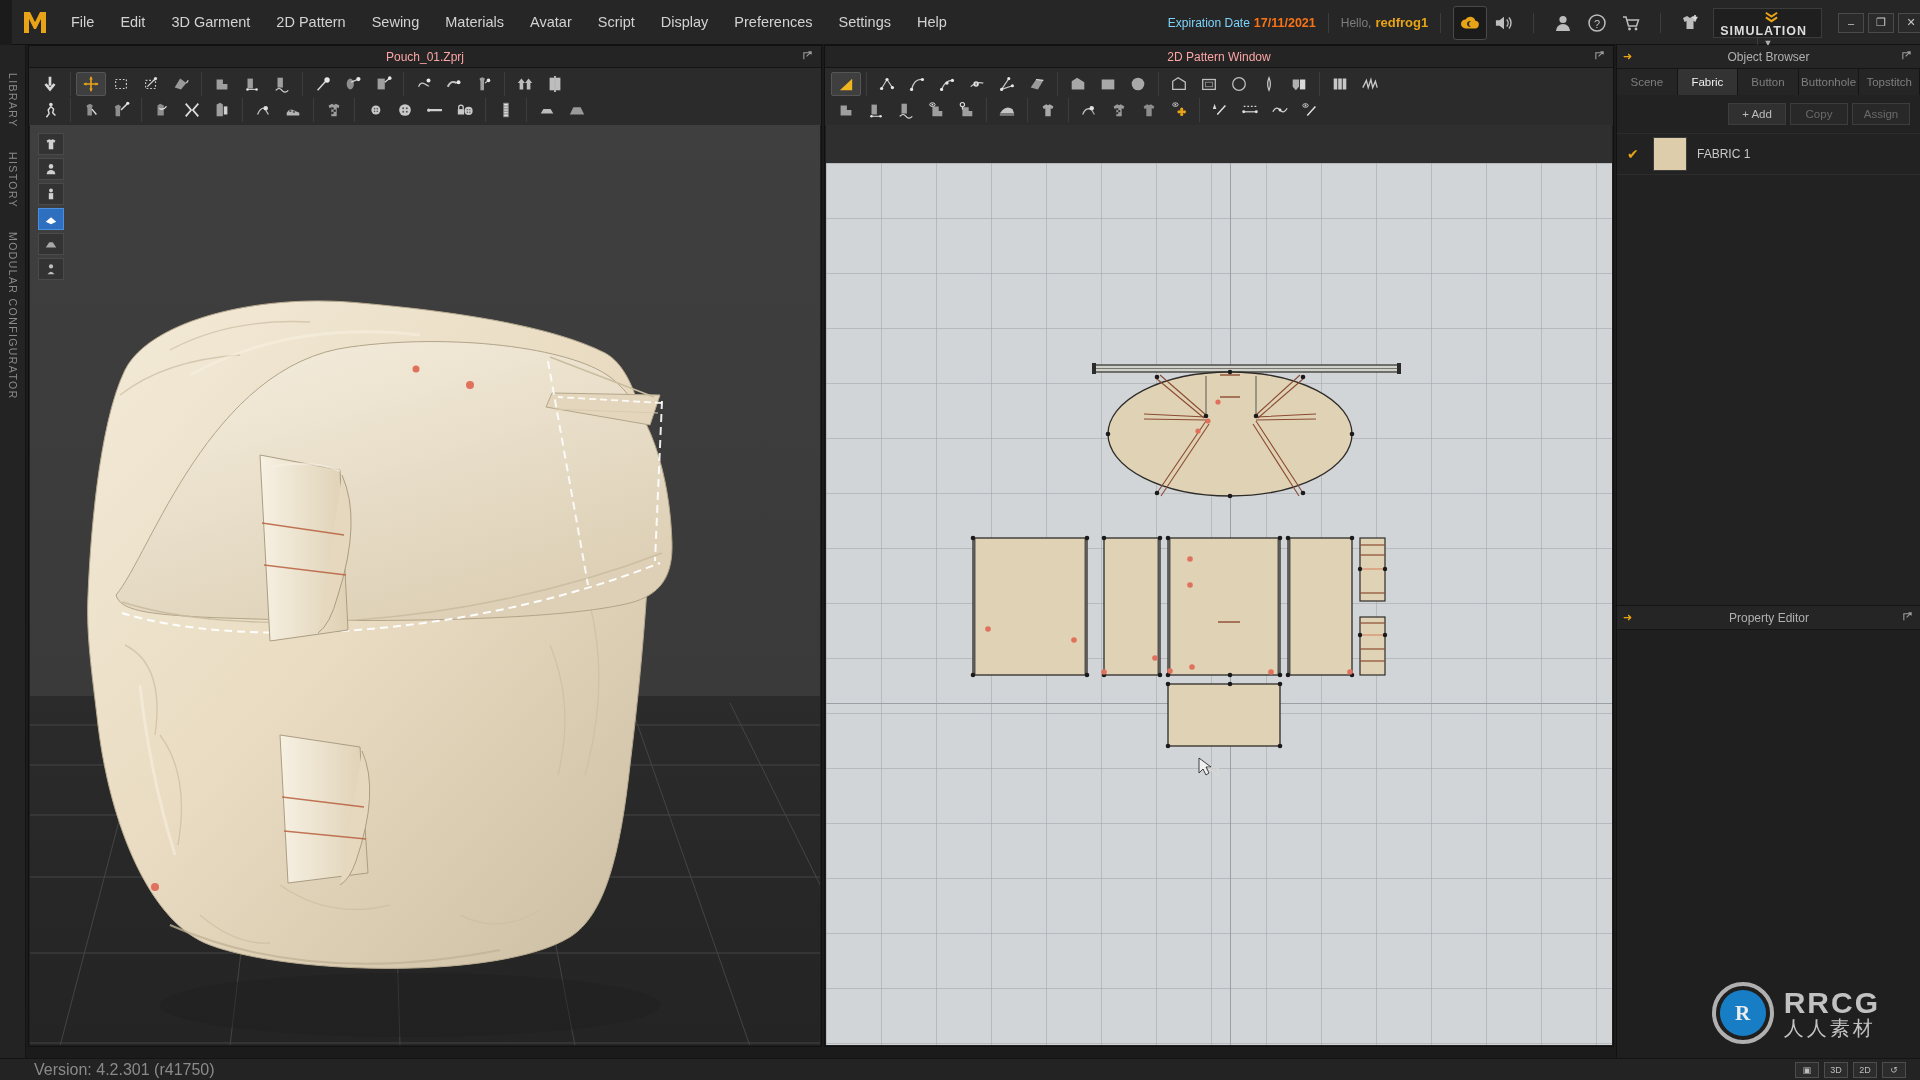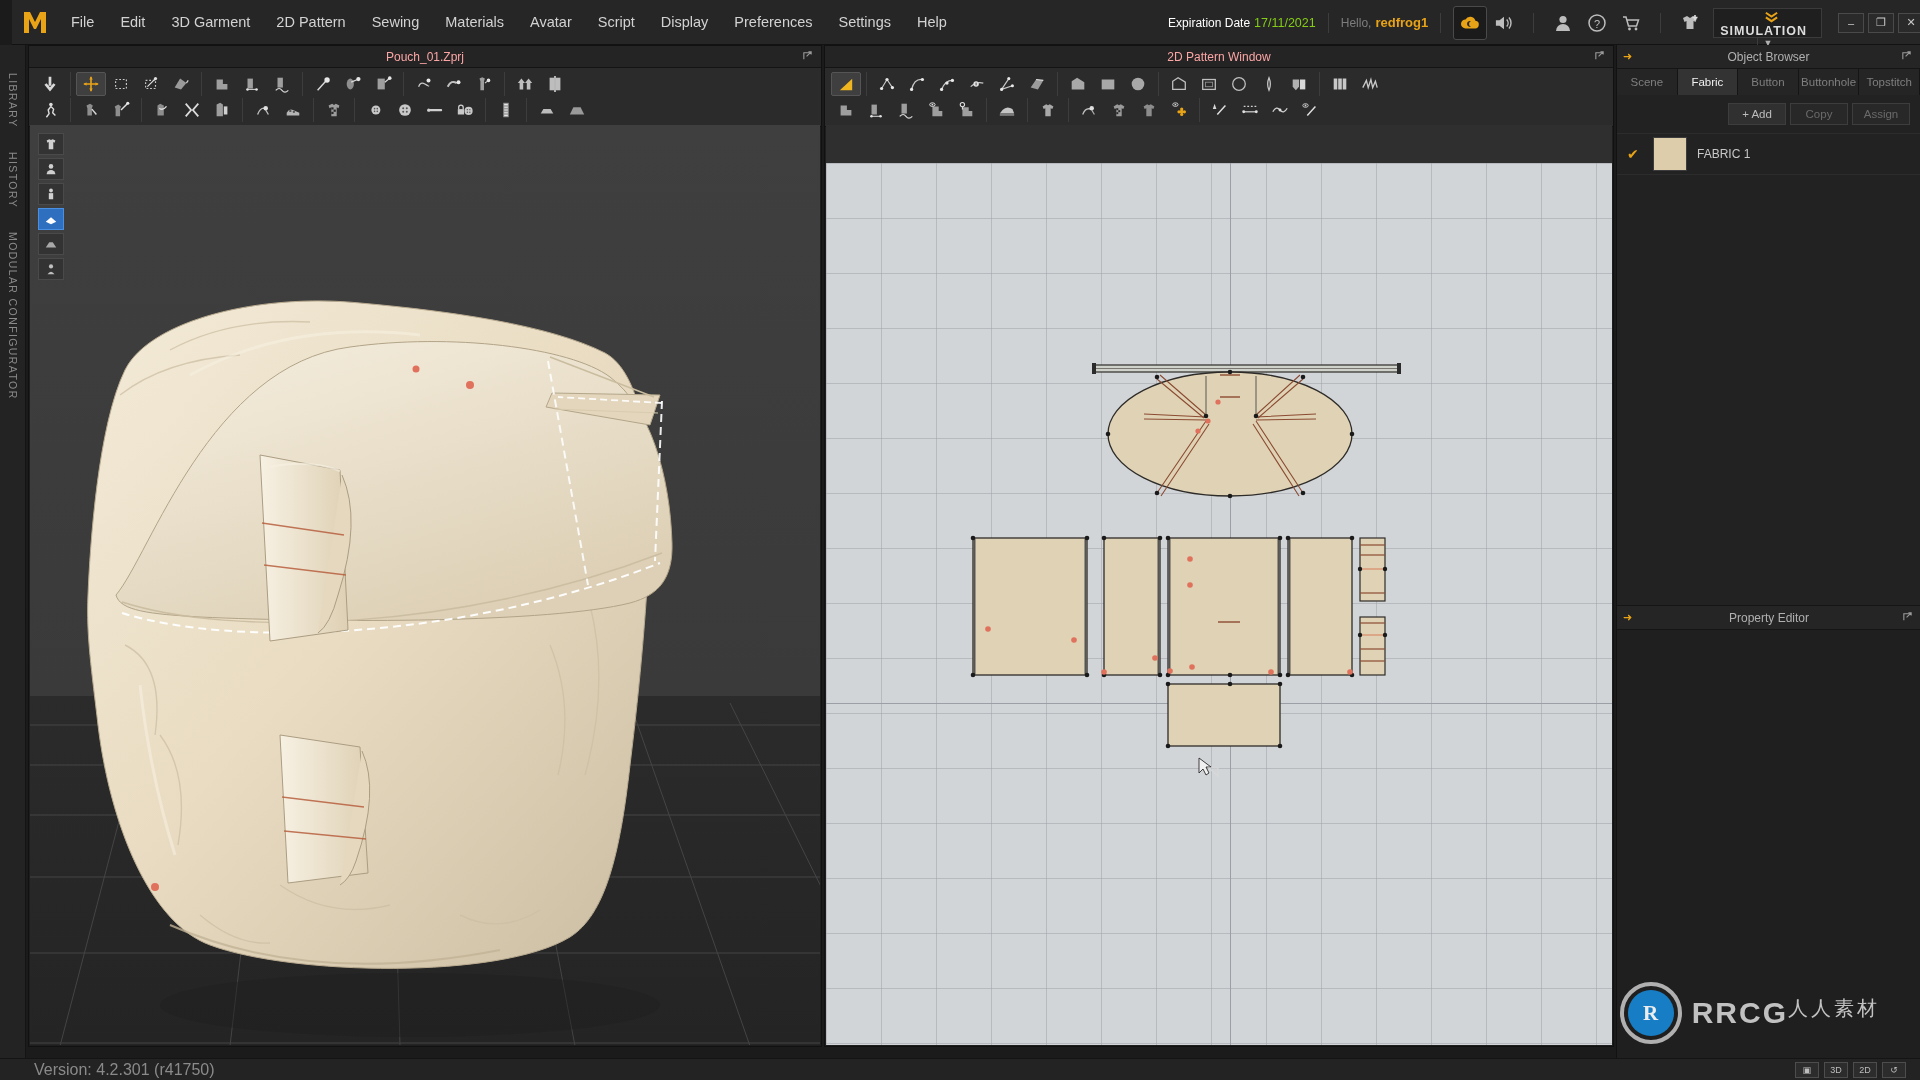--- a/index.html
+++ b/index.html
@@ -26,22 +26,22 @@
   .menu-items { display: flex; align-items: center; height: 45px; }
   .menu-item {
     padding: 0 13px; height: 45px; line-height: 45px;
     font-size: 14.5px; color: #d2d2d2; cursor: default; white-space: nowrap;
   }
 
   .menubar-right {
     position: absolute; right: 0; top: 0; height: 45px;
     display: flex; align-items: center;
   }
-  .exp-label { font-size: 12px; color: #ffffff; margin-right: 4px; }
-  .exp-date { font-size: 12.5px; color: #84cc16; font-weight: normal; }
+  .exp-label { font-size: 12px; color: #7dd3fc; margin-right: 4px; }
+  .exp-date { font-size: 12.5px; color: #f97316; font-weight: bold; }
   .sep-v { width: 1px; height: 20px; background: #3d3d3d; margin: 0 12px; }
   .hello-label { font-size: 12px; color: #7d7d7d; margin-right: 4px; }
   .hello-user { font-size: 13px; color: #e8a317; font-weight: bold; }
   .icon-btn {
     width: 34px; height: 34px; display: flex; align-items: center;
     justify-content: center; color: #b8b8b8; cursor: default;
     border-radius: 3px;
   }
   .icon-btn.framed { background: #1b1b1b; border: 1px solid #4a4a4a; }
   .sim-box {
@@ -194,21 +194,21 @@
     width: 62px; height: 62px; border-radius: 50%;
     border: 4px solid #bdbdbd; display: flex; align-items: center;
     justify-content: center; position: relative;
   }
   .wm-inner {
     width: 46px; height: 46px; border-radius: 50%; background: #1787d4;
     display: flex; align-items: center; justify-content: center;
     color: #fff; font-size: 21px; font-weight: bold;
     font-family: "Liberation Serif", serif;
   }
-  .wm-txt { display: flex; flex-direction: row; line-height: 1.0; }
+  .wm-txt { display: flex; flex-direction: column; line-height: 1.0; }
   .wm-rrcg { font-size: 30px; font-weight: bold; color: #cfcfcf; letter-spacing: 2px; }
   .wm-cn { font-size: 20px; color: #cfcfcf; letter-spacing: 3px; }
 
   
   .statusbar {
     position: absolute; left: 0; bottom: 0; width: 1920px; height: 22px;
     background: #232323; display: flex; align-items: center;
     border-top: 1px solid #141414;
   }
   .status-txt { font-size: 16px; color: #8a8a8a; padding-left: 34px; }

